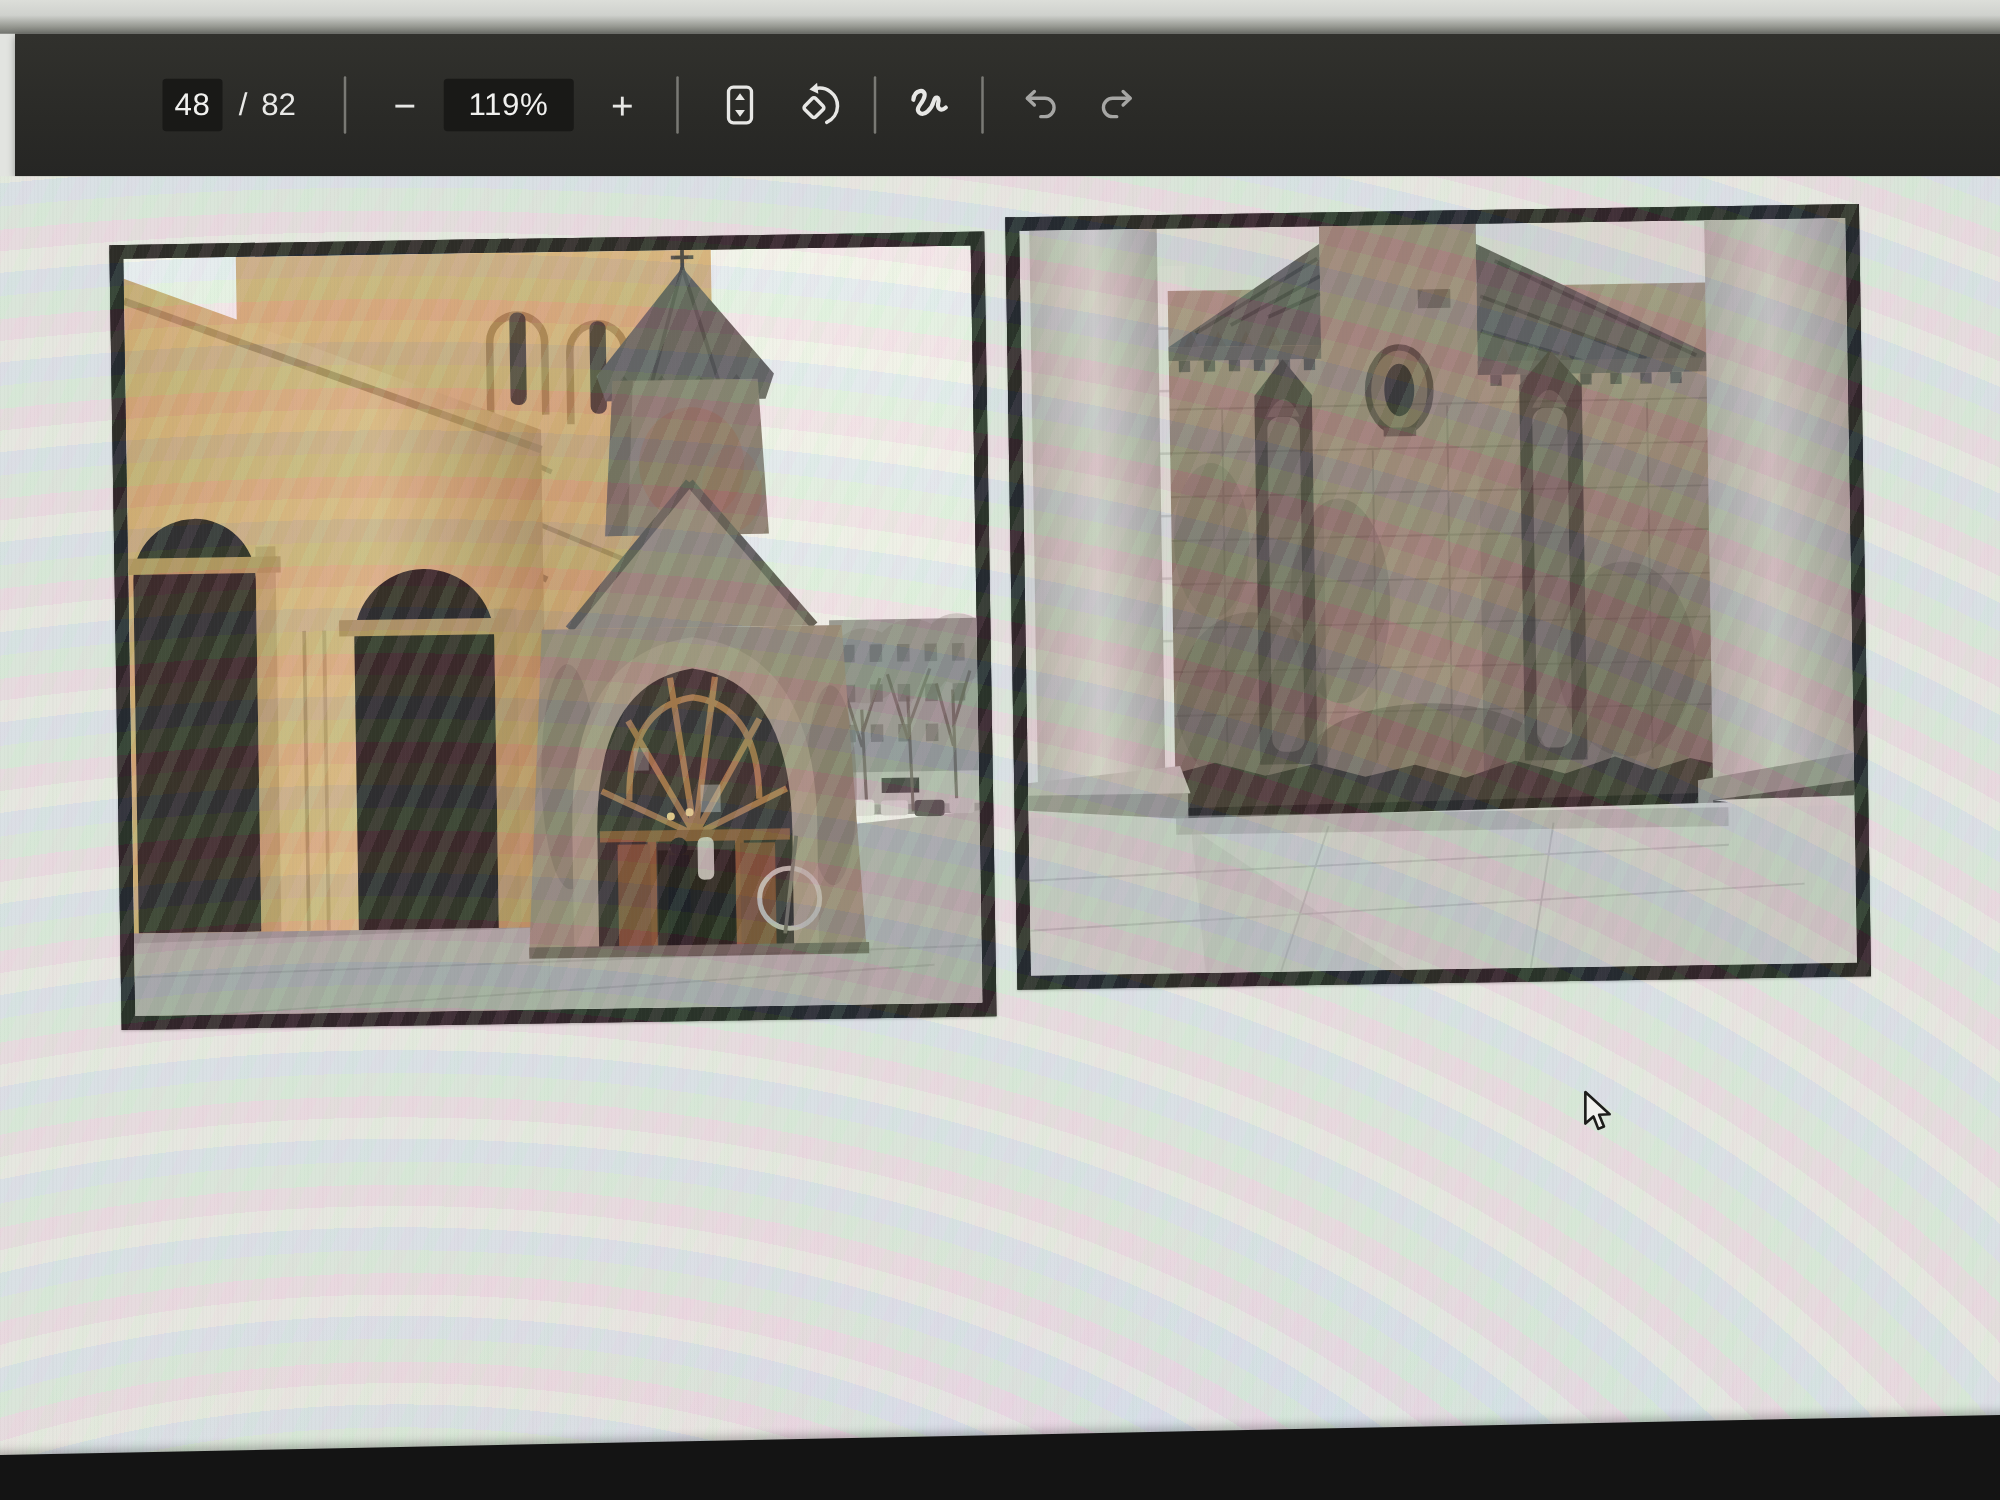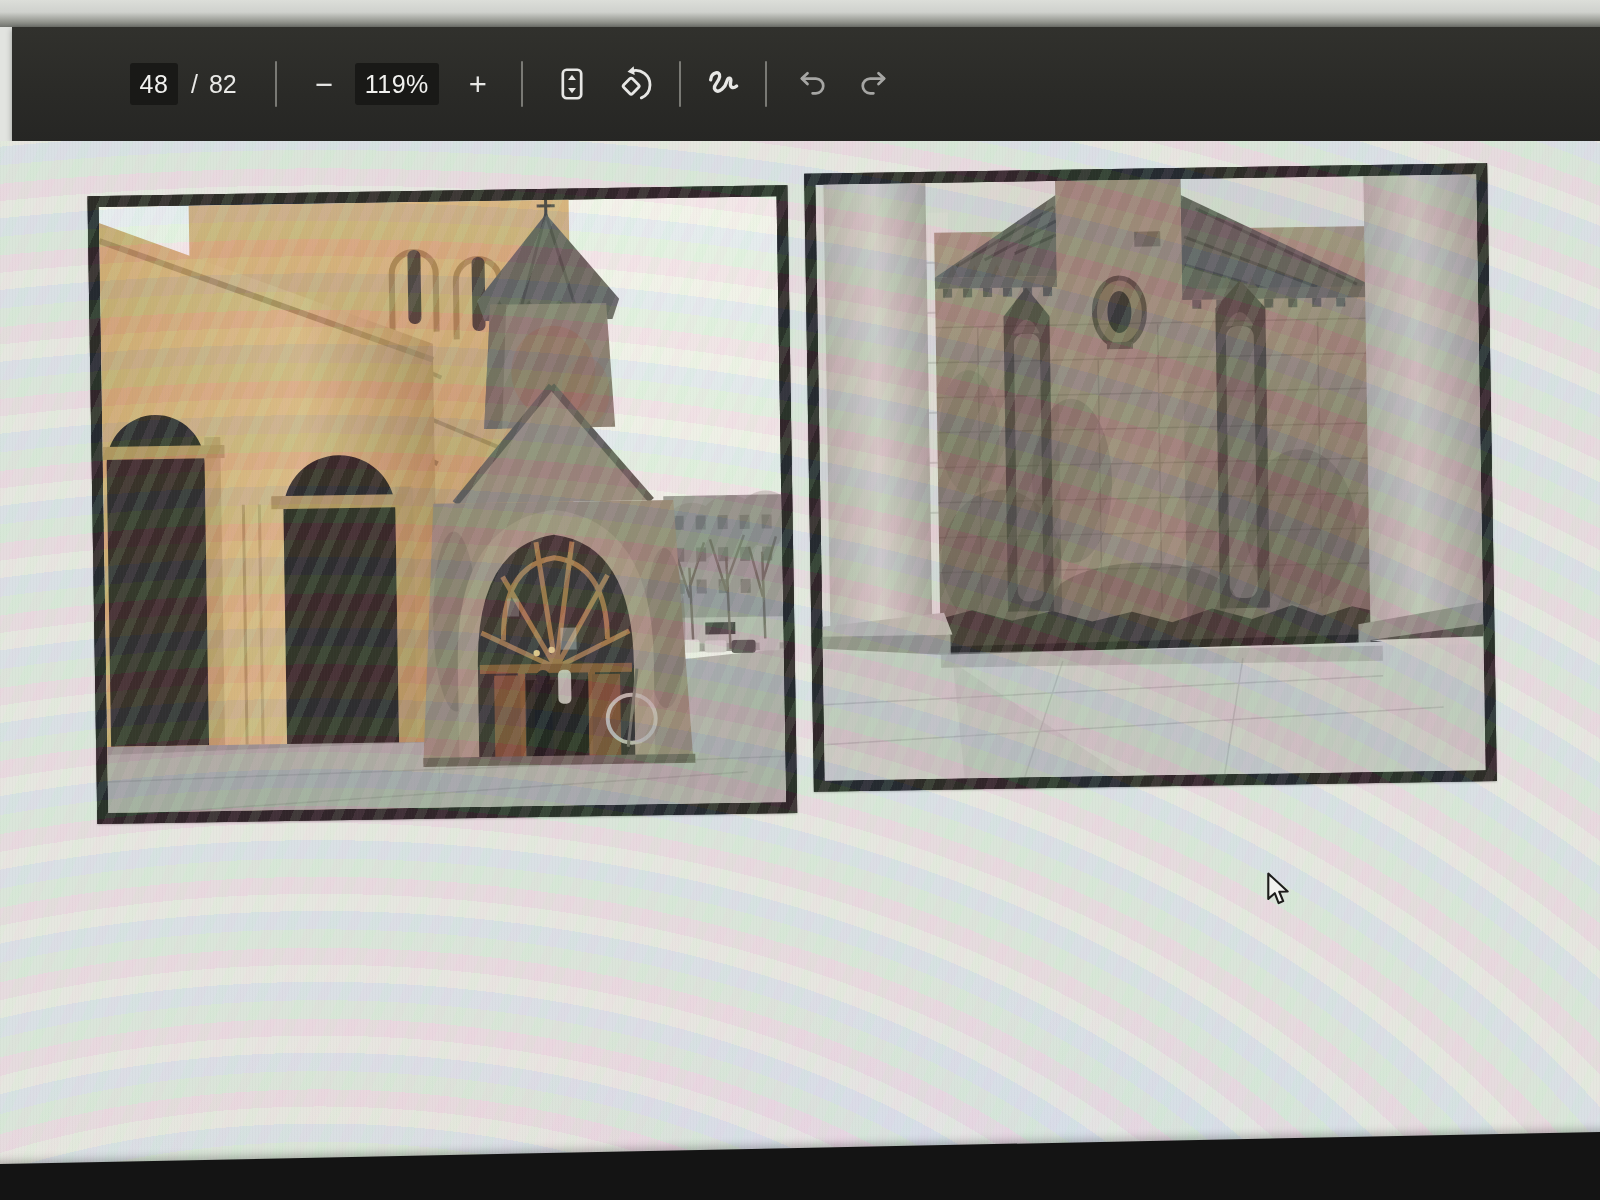--- a/index.html
+++ b/index.html
@@ -24,21 +24,21 @@
     display:flex;align-items:center;
   }
   .field{
     background:#191917;border-radius:3px;color:#f1f1ef;
     display:flex;align-items:center;justify-content:center;
     font-size:25px;letter-spacing:.5px;
   }
   .page-box{min-width:30px;height:42px;padding:0 9px;}
   .page-frac{display:flex;align-items:center;color:#e9e9e7;font-size:25px;margin-left:13px;}
   .page-frac .div{margin-right:11px;}
-  .zoom-box{width:84px;height:42px;margin-left:8px;}
+  .zoom-box{width:104px;height:42px;margin-left:8px;}
   .vsep{width:2px;height:46px;background:#94948f;opacity:.75;border-radius:1px;}
   .tb-btn{
     background:transparent;border:none;padding:0;margin:0;
     display:flex;align-items:center;justify-content:center;
     width:46px;height:46px;color:#e7e7e5;cursor:default;
   }
   .tb-btn.glyph{font-size:31px;font-weight:400;line-height:1;}
   .tb-btn svg{display:block;}
   .dim{opacity:.78;}
   .ml38{margin-left:38px;} .ml24{margin-left:24px;} .ml20{margin-left:20px;}

